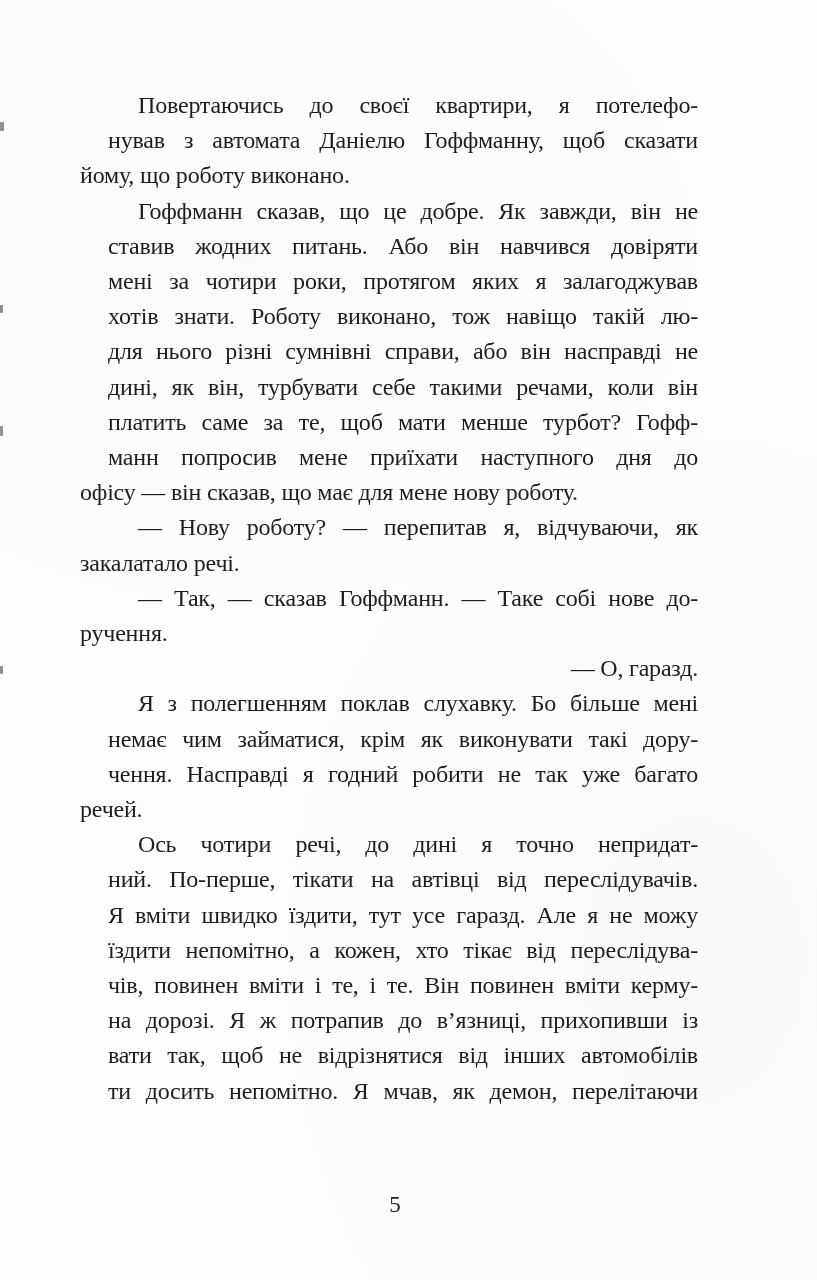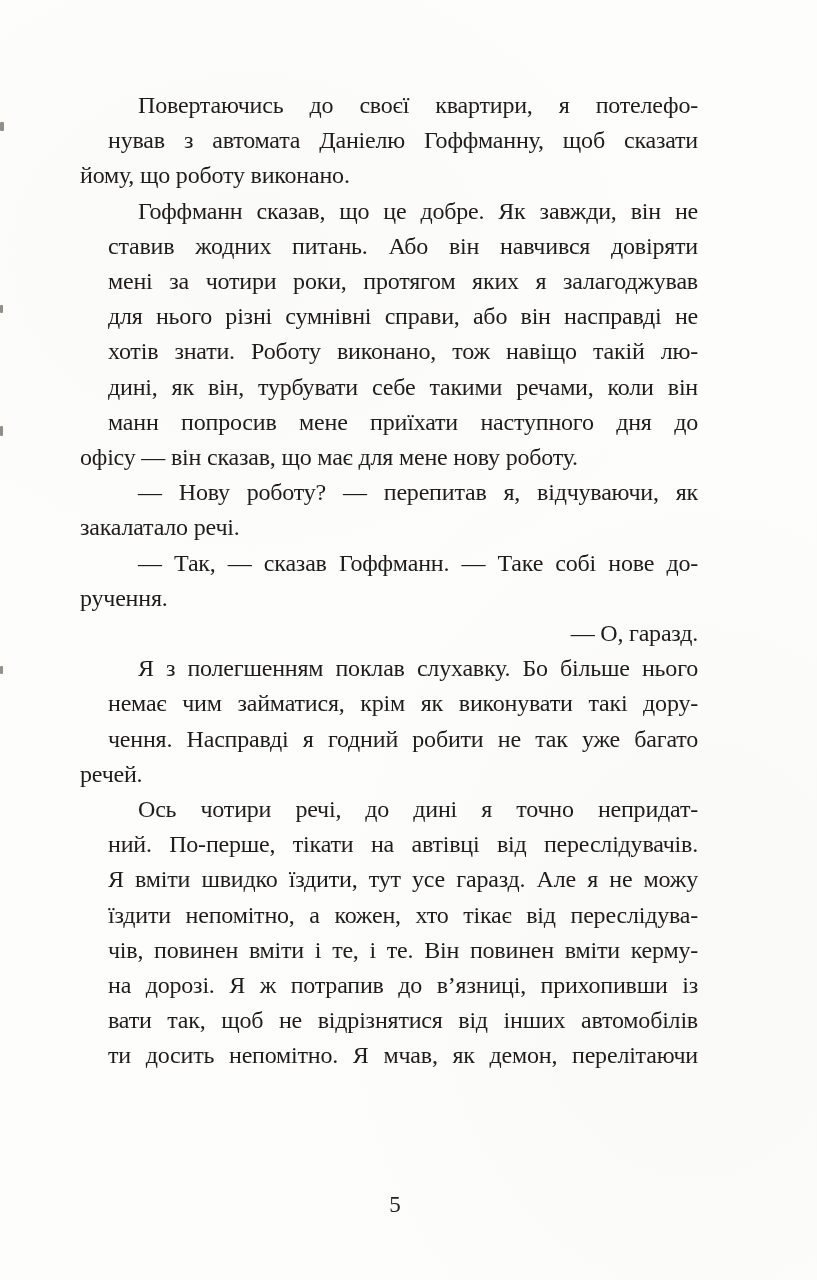--- a/index.html
+++ b/index.html
@@ -81,39 +81,40 @@
   <div class="page-text">
       <div class="paragraph">
         <div class="line indent just">Повертаючись до своєї квартири, я потелефо-</div>
         <div class="line just">нував з автомата Даніелю Гоффманну, щоб сказати</div>
         <div class="line">йому, що роботу виконано.</div>
       </div>
       <div class="paragraph">
         <div class="line indent just">Гоффманн сказав, що це добре. Як завжди, він не</div>
         <div class="line just">ставив жодних питань. Або він навчився довіряти</div>
         <div class="line just">мені за чотири роки, протягом яких я залагоджував</div>
+        <div class="line just">хотів знати. Роботу виконано, тож навіщо такій лю-</div>
         <div class="line just">для нього різні сумнівні справи, або він насправді не</div>
-        <div class="line just">хотів знати. Роботу виконано, тож навіщо такій лю-</div>
         <div class="line just">дині, як він, турбувати себе такими речами, коли він</div>
+        <div class="line just">платить саме за те, щоб мати менше турбот? Гофф-</div>
         <div class="line just">манн попросив мене приїхати наступного дня до</div>
         <div class="line">офісу — він сказав, що має для мене нову роботу.</div>
       </div>
       <div class="paragraph">
         <div class="line indent just">— Нову роботу? — перепитав я, відчуваючи, як</div>
         <div class="line">закалатало речі.</div>
       </div>
       <div class="paragraph">
         <div class="line indent just">— Так, — сказав Гоффманн. — Таке собі нове до-</div>
         <div class="line">ручення.</div>
       </div>
       <div class="paragraph">
         <div class="line indent">— О, гаразд.</div>
       </div>
       <div class="paragraph">
-        <div class="line indent just">Я з полегшенням поклав слухавку. Бо більше нього</div>
+        <div class="line indent just">Я з полегшенням поклав слухавку. Бо більше мені</div>
         <div class="line just">немає чим займатися, крім як виконувати такі дору-</div>
         <div class="line just">чення. Насправді я годний робити не так уже багато</div>
         <div class="line">речей.</div>
       </div>
       <div class="paragraph">
         <div class="line indent just">Ось чотири речі, до дині я точно непридат-</div>
         <div class="line just">ний. По-перше, тікати на автівці від переслідувачів.</div>
         <div class="line just">Я вміти швидко їздити, тут усе гаразд. Але я не можу</div>
         <div class="line just">їздити непомітно, а кожен, хто тікає від переслідува-</div>
         <div class="line just">чів, повинен вміти і те, і те. Він повинен вміти керму-</div>

